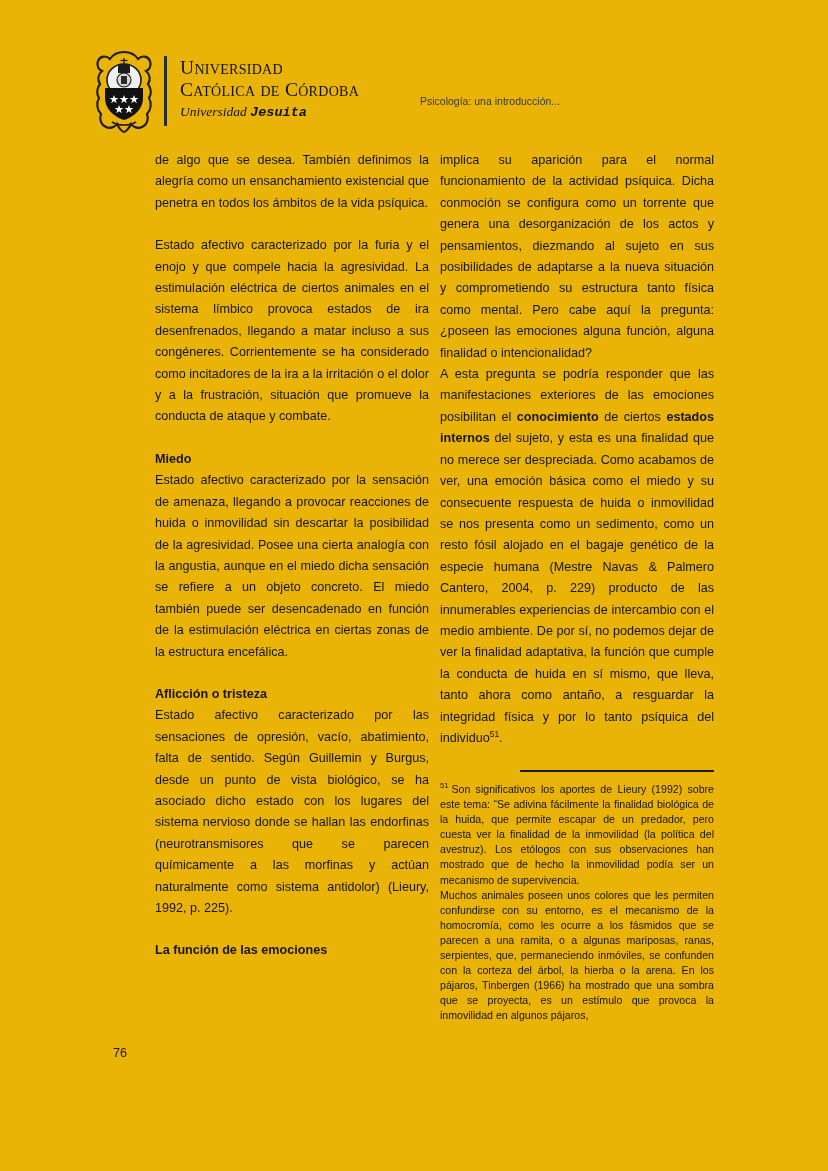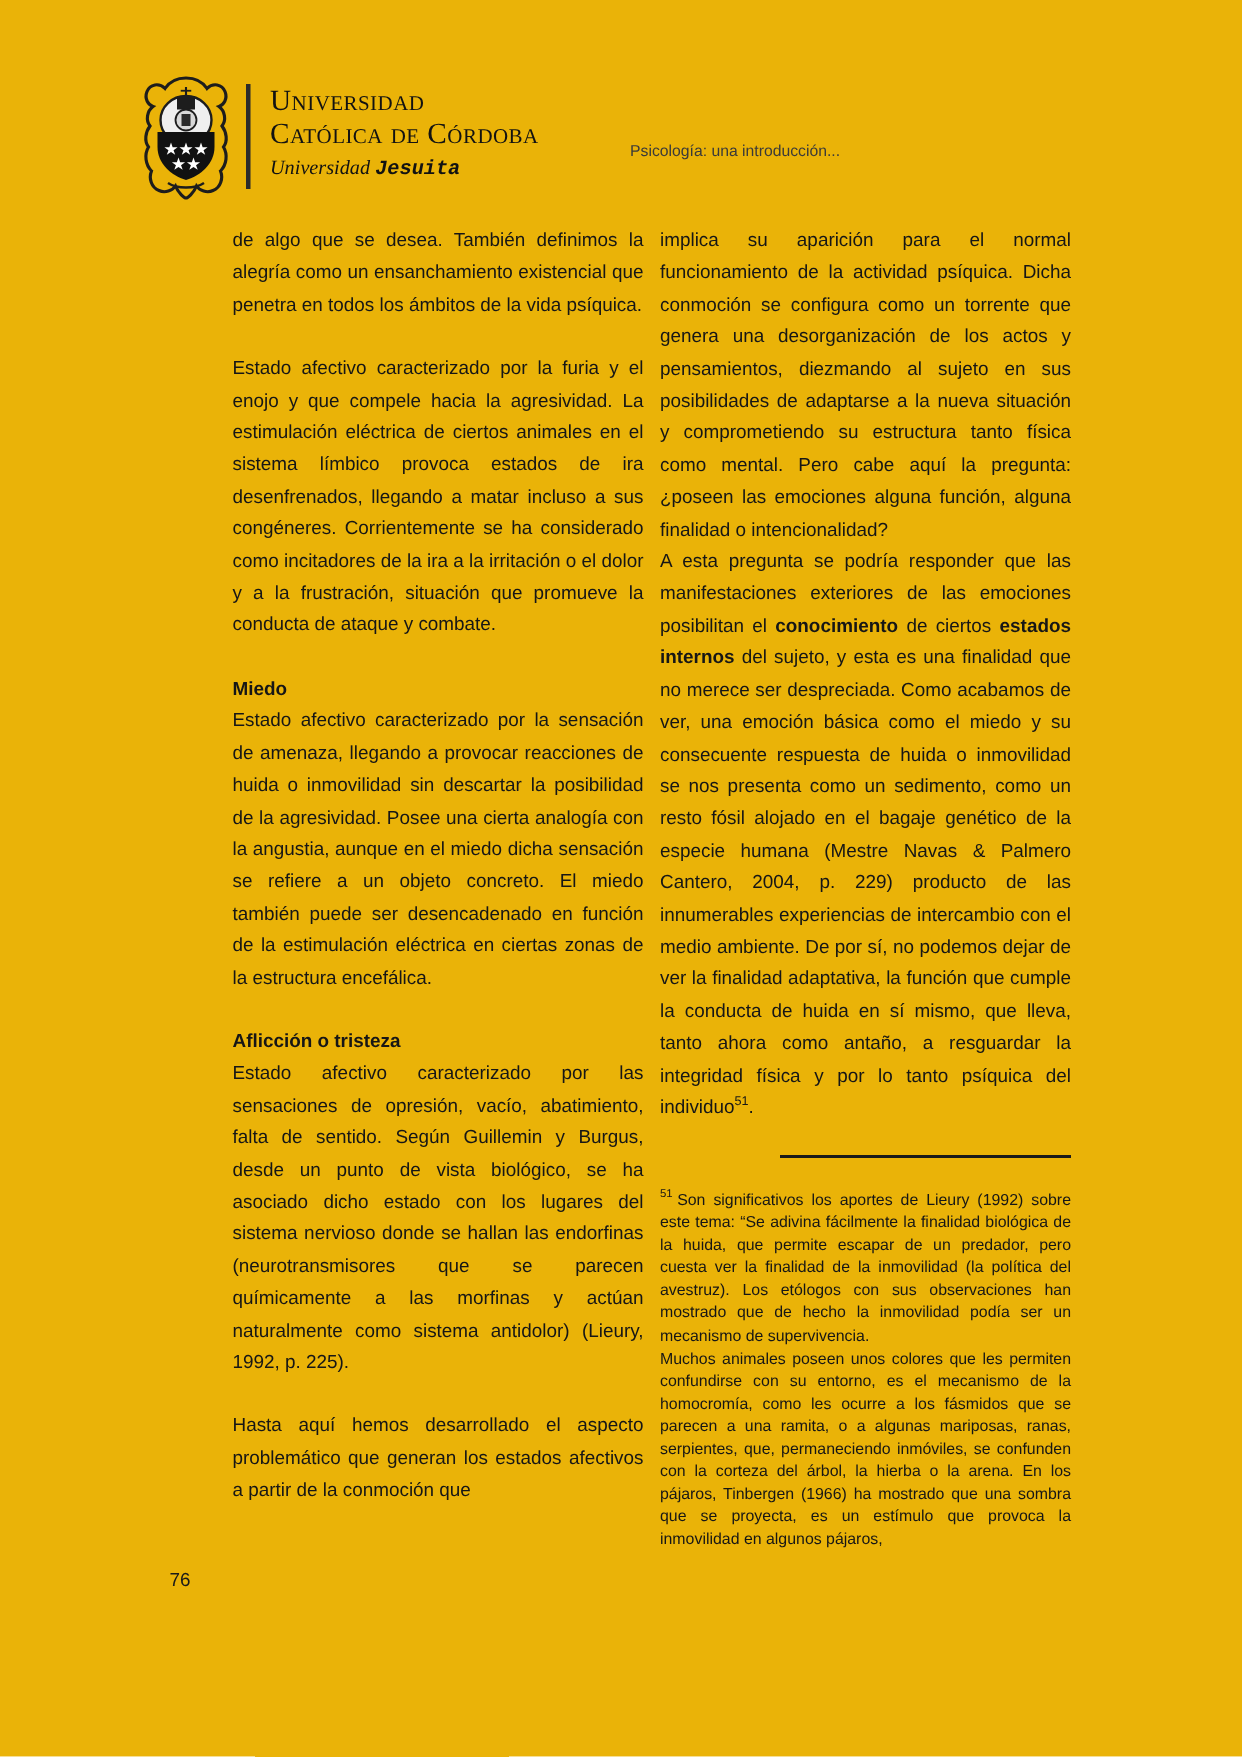--- a/index.html
+++ b/index.html
@@ -126,21 +126,21 @@
     top: 770px;
     width: 274px;
   }
   .footnote-rule {
     margin-left: 80px;
     width: 194px;
     height: 2px;
     background: #1a1a1a;
   }
   .footnote {
-    margin-top: 21px;
+    margin-top: 10px;
     font-size: 10.6px;
     line-height: 15.1px;
     text-align: justify;
     color: #161616;
   }
   .footnote p { margin: 0; text-align: justify; }
   .footnote p.flush { text-align-last: left; }
   .footnote sup {
     font-size: 7.6px;
     vertical-align: super;
@@ -213,21 +213,21 @@
 
     <div class="gap-before-head"></div>
     <h3 class="sec">Miedo</h3>
     <p class="last-line-left">Estado afectivo caracterizado por la sensación de amenaza, llegando a provocar reacciones de huida o inmovilidad sin descartar la posibilidad de la agresividad. Posee una cierta analogía con la angustia, aunque en el miedo dicha sensación se refiere a un objeto concreto. El miedo también puede ser desencadenado en función de la estimulación eléctrica en ciertas zonas de la estructura encefálica.</p>
 
     <div class="gap-before-head"></div>
     <h3 class="sec">Aflicción o tristeza</h3>
     <p class="last-line-left">Estado afectivo caracterizado por las sensaciones de opresión, vacío, abatimiento, falta de sentido. Según Guillemin y Burgus, desde un punto de vista biológico, se ha asociado dicho estado con los lugares del sistema nervioso donde se hallan las endorfinas (neurotransmisores que se parecen químicamente a las morfinas y actúan naturalmente como sistema antidolor) (Lieury, 1992, p. 225).</p>
 
     <div class="gap-before-head"></div>
-    <p>Hasta aquí hemos desarrollado el aspecto problemático que generan los estados afectivos a partir de la conmoción que</p>
+    <h3 class="sec">La función de las emociones</h3>
   </div>
 
   <div class="col col-right">
 
     <p class="last-line-left">implica su aparición para el normal funcionamiento de la actividad psíquica. Dicha conmoción se configura como un torrente que genera una desorganización de los actos y pensamientos, diezmando al sujeto en sus posibilidades de adaptarse a la nueva situación y comprometiendo su estructura tanto física como mental. Pero cabe aquí la pregunta: ¿poseen las emociones alguna función, alguna finalidad o intencionalidad?</p>
 
     <p><span>A esta pregunta se podría responder que las manifestaciones exteriores de las emociones posibilitan el </span><span class="bold">conocimiento</span><span> de ciertos </span><span class="bold">estados internos</span><span> del sujeto, y esta es una finalidad que no merece ser despreciada. Como acabamos de ver, una emoción básica como el miedo y su consecuente respuesta de huida o inmovilidad se nos presenta como un sedimento, como un resto fósil alojado en el bagaje genético de la especie humana (Mestre Navas &amp; Palmero Cantero, 2004, p. 229) producto de las innumerables experiencias de intercambio con el medio ambiente. De por sí, no podemos dejar de ver la finalidad adaptativa, la función que cumple la conducta de huida en sí mismo, que lleva, tanto ahora como antaño, a resguardar la integridad física y por lo tanto psíquica del individuo</span><sup class="fn">51</sup><span>.</span></p>
   </div>
 
   <div class="footnote-wrap">

